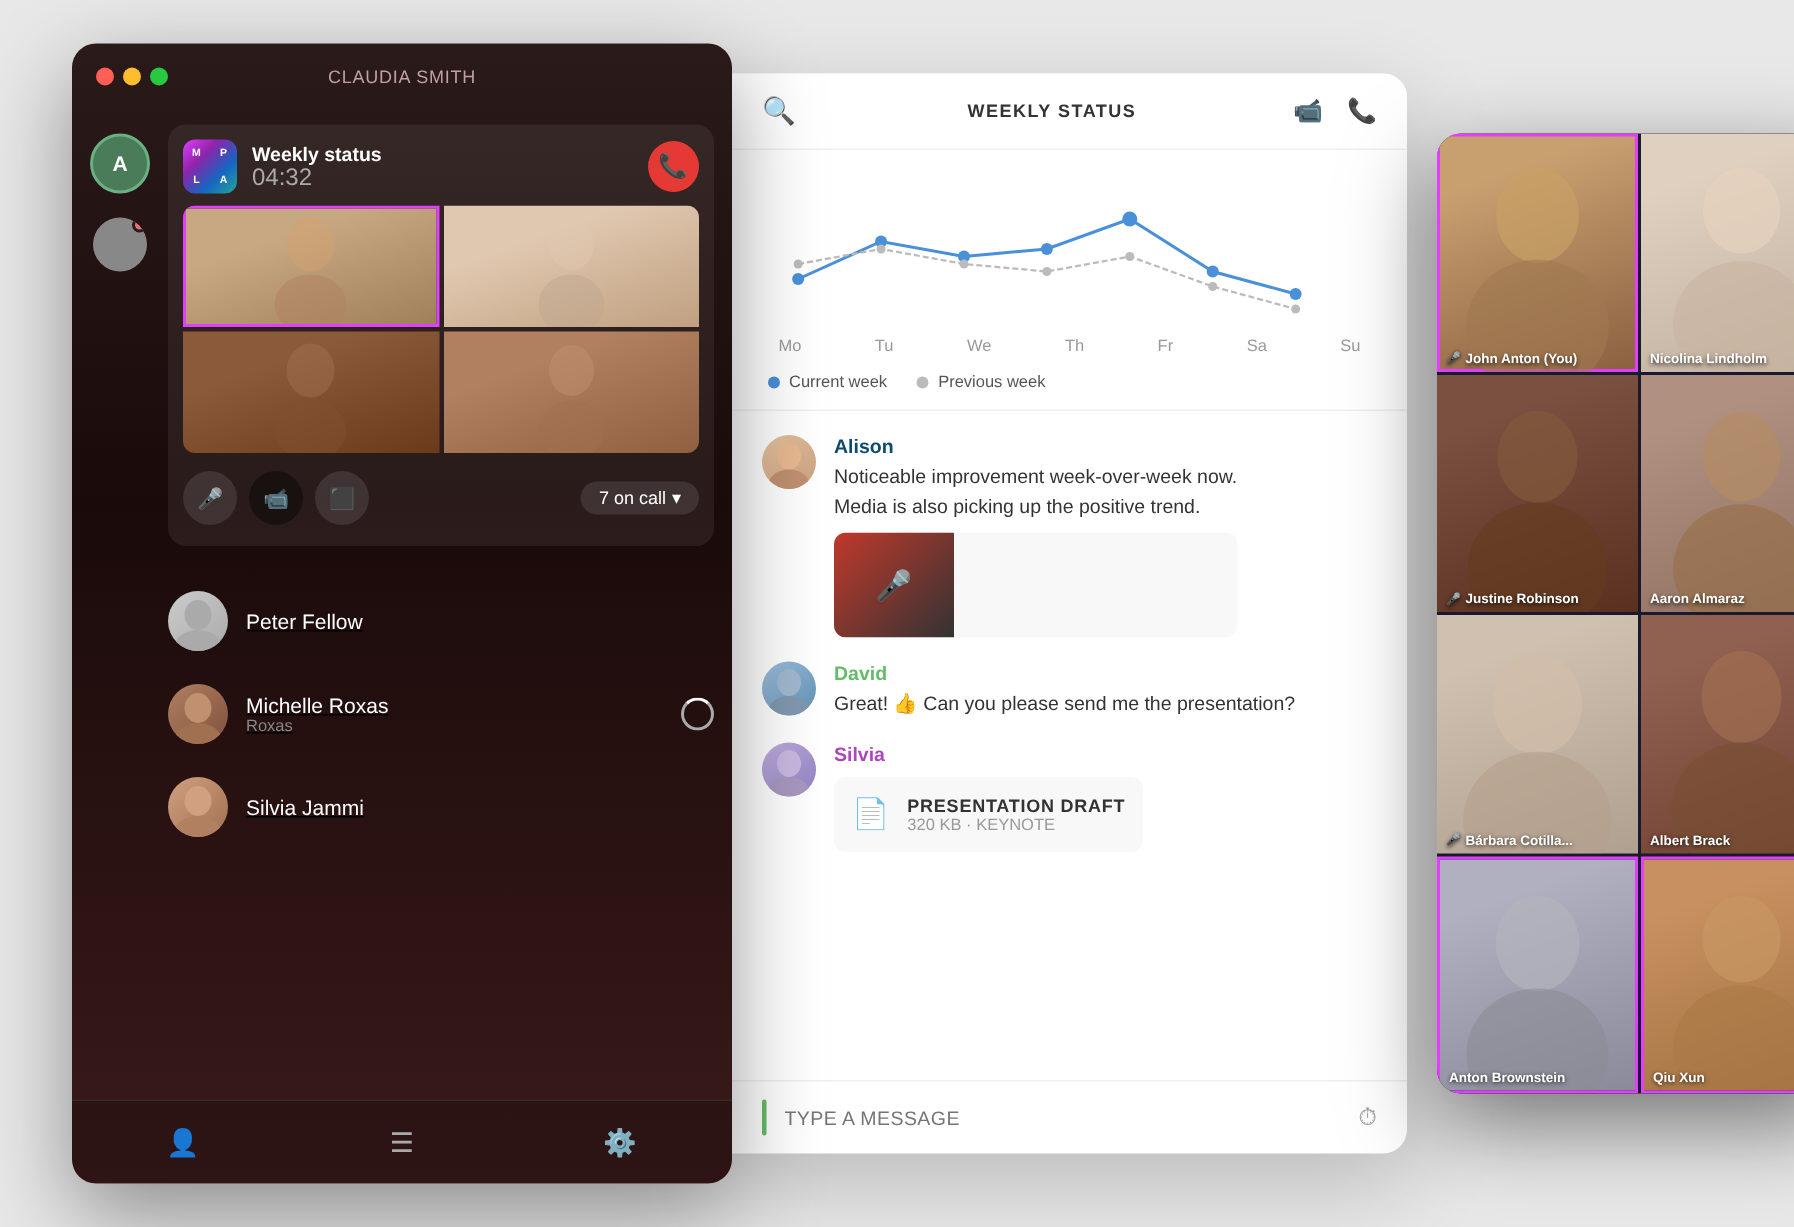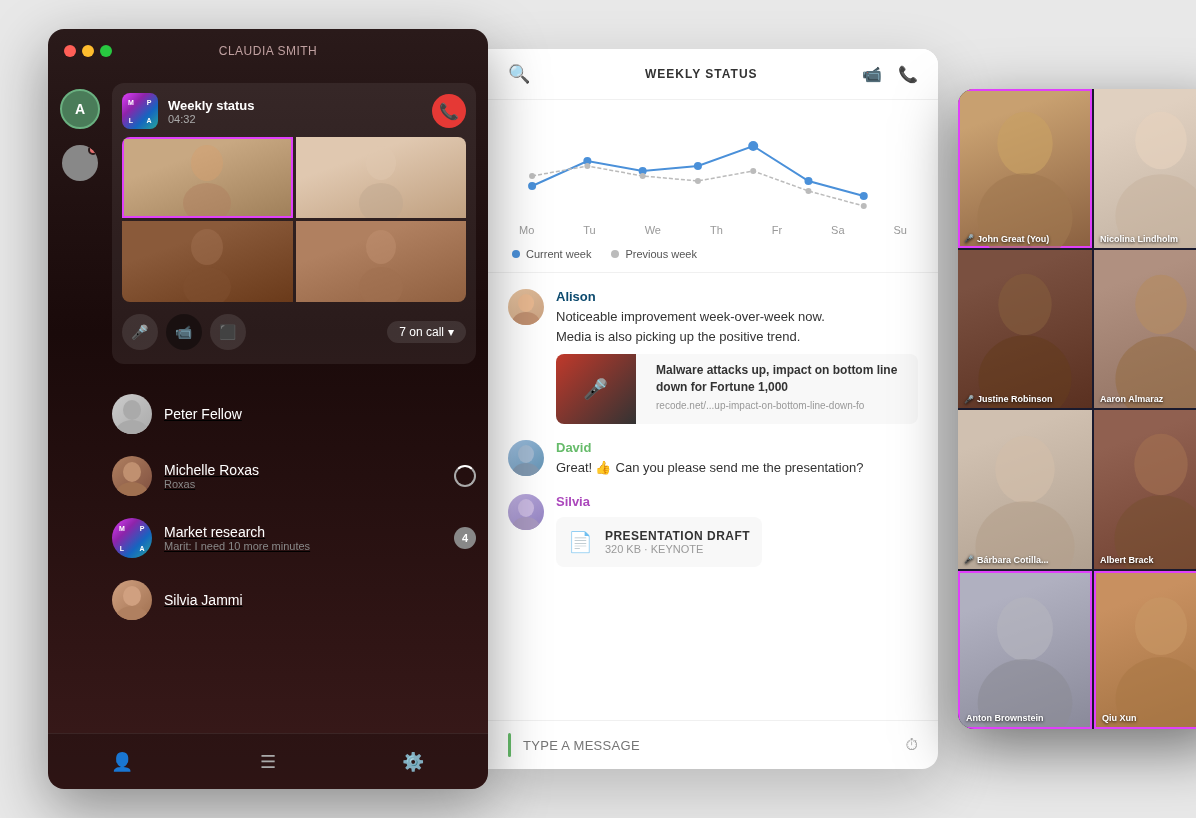--- a/index.html
+++ b/index.html
@@ -171,21 +171,21 @@
     .call-info { flex: 1; }
 
     .call-title {
       color: white;
       font-size: 13px;
       font-weight: 600;
     }
 
     .call-timer {
       color: #aaa;
-      font-size: 11px;
+      font-size: 16px;
     }
 
     .end-call-btn {
       width: 34px;
       height: 34px;
       border-radius: 50%;
       background: #e53935;
       display: flex;
       align-items: center;
       justify-content: center;
@@ -757,33 +757,20 @@
               <ellipse cx="20" cy="38" rx="16" ry="12" fill="#a07050"></ellipse>
             </svg>
           </div>
           <div class="contact-info">
             <div class="contact-name">Michelle Roxas</div>
             <div class="contact-sub">Roxas</div>
           </div>
           <div class="badge-loading"></div>
         </div>
 
-        <div class="contact-item">
-          <div class="contact-avatar ca-market">
-            <span>M</span>
-            <span>P</span>
-            <span>L</span>
-            <span>A</span>
-          </div>
-          <div class="contact-info">
-            <div class="contact-name">Market research</div>
-            <div class="contact-sub">Marit: I need 10 more minutes</div>
-          </div>
-          <div class="contact-badge">4</div>
-        </div>
 
         <div class="contact-item">
           <div class="contact-avatar ca-silvia">
             <svg viewBox="0 0 40 40" width="40" height="40">
               <ellipse cx="20" cy="16" rx="9" ry="10" fill="#d0a080"></ellipse>
               <ellipse cx="20" cy="38" rx="16" ry="12" fill="#b08060"></ellipse>
             </svg>
           </div>
           <div class="contact-info">
             <div class="contact-name">Silvia Jammi</div>
@@ -865,24 +852,20 @@
         </div>
         <div class="msg-content">
           <div class="msg-name name-alison">Alison</div>
           <div class="msg-text">
             Noticeable improvement week-over-week now.<br>Media is also picking up the positive trend.
           </div>
           <div class="link-card">
             <div class="link-thumbnail">
               <span>🎤</span>
             </div>
-            <div class="link-info">
-              <div class="link-title">Malware attacks up, impact on bottom line down for Fortune 1,000</div>
-              <div class="link-url">recode.net/...up-impact-on-bottom-line-down-fo</div>
-            </div>
           </div>
         </div>
       </div>
 
       <div class="message">
         <div class="msg-avatar msg-avatar-david">
           <svg viewBox="0 0 36 36" width="36" height="36">
             <ellipse cx="18" cy="14" rx="8" ry="9" fill="#a0b8d0"></ellipse>
             <ellipse cx="18" cy="34" rx="14" ry="11" fill="#8098b0"></ellipse>
           </svg>
@@ -922,21 +905,21 @@
 
   <div class="video-overlay">
 
     <div class="vc-cell person-bg-1 vc-highlight">
       <svg viewBox="0 0 130 160" width="100%" height="100%" style="position:absolute;top:0;left:0;">
         <ellipse cx="65" cy="55" rx="28" ry="32" fill="rgba(200,160,100,0.7)"></ellipse>
         <ellipse cx="65" cy="130" rx="48" ry="45" fill="rgba(160,120,80,0.6)"></ellipse>
       </svg>
       <div class="vc-cell-label">
         <span style="font-size:8px;">🎤</span>
-        <span>John Great (You)</span>
+        <span>John Anton (You)</span>
       </div>
     </div>
     <div class="vc-cell person-bg-2">
       <svg viewBox="0 0 130 160" width="100%" height="100%" style="position:absolute;top:0;left:0;">
         <ellipse cx="65" cy="52" rx="26" ry="29" fill="rgba(230,210,190,0.7)"></ellipse>
         <ellipse cx="65" cy="128" rx="46" ry="42" fill="rgba(200,180,160,0.6)"></ellipse>
       </svg>
       <div class="vc-cell-label">
         <span>Nicolina Lindholm</span>
       </div>

